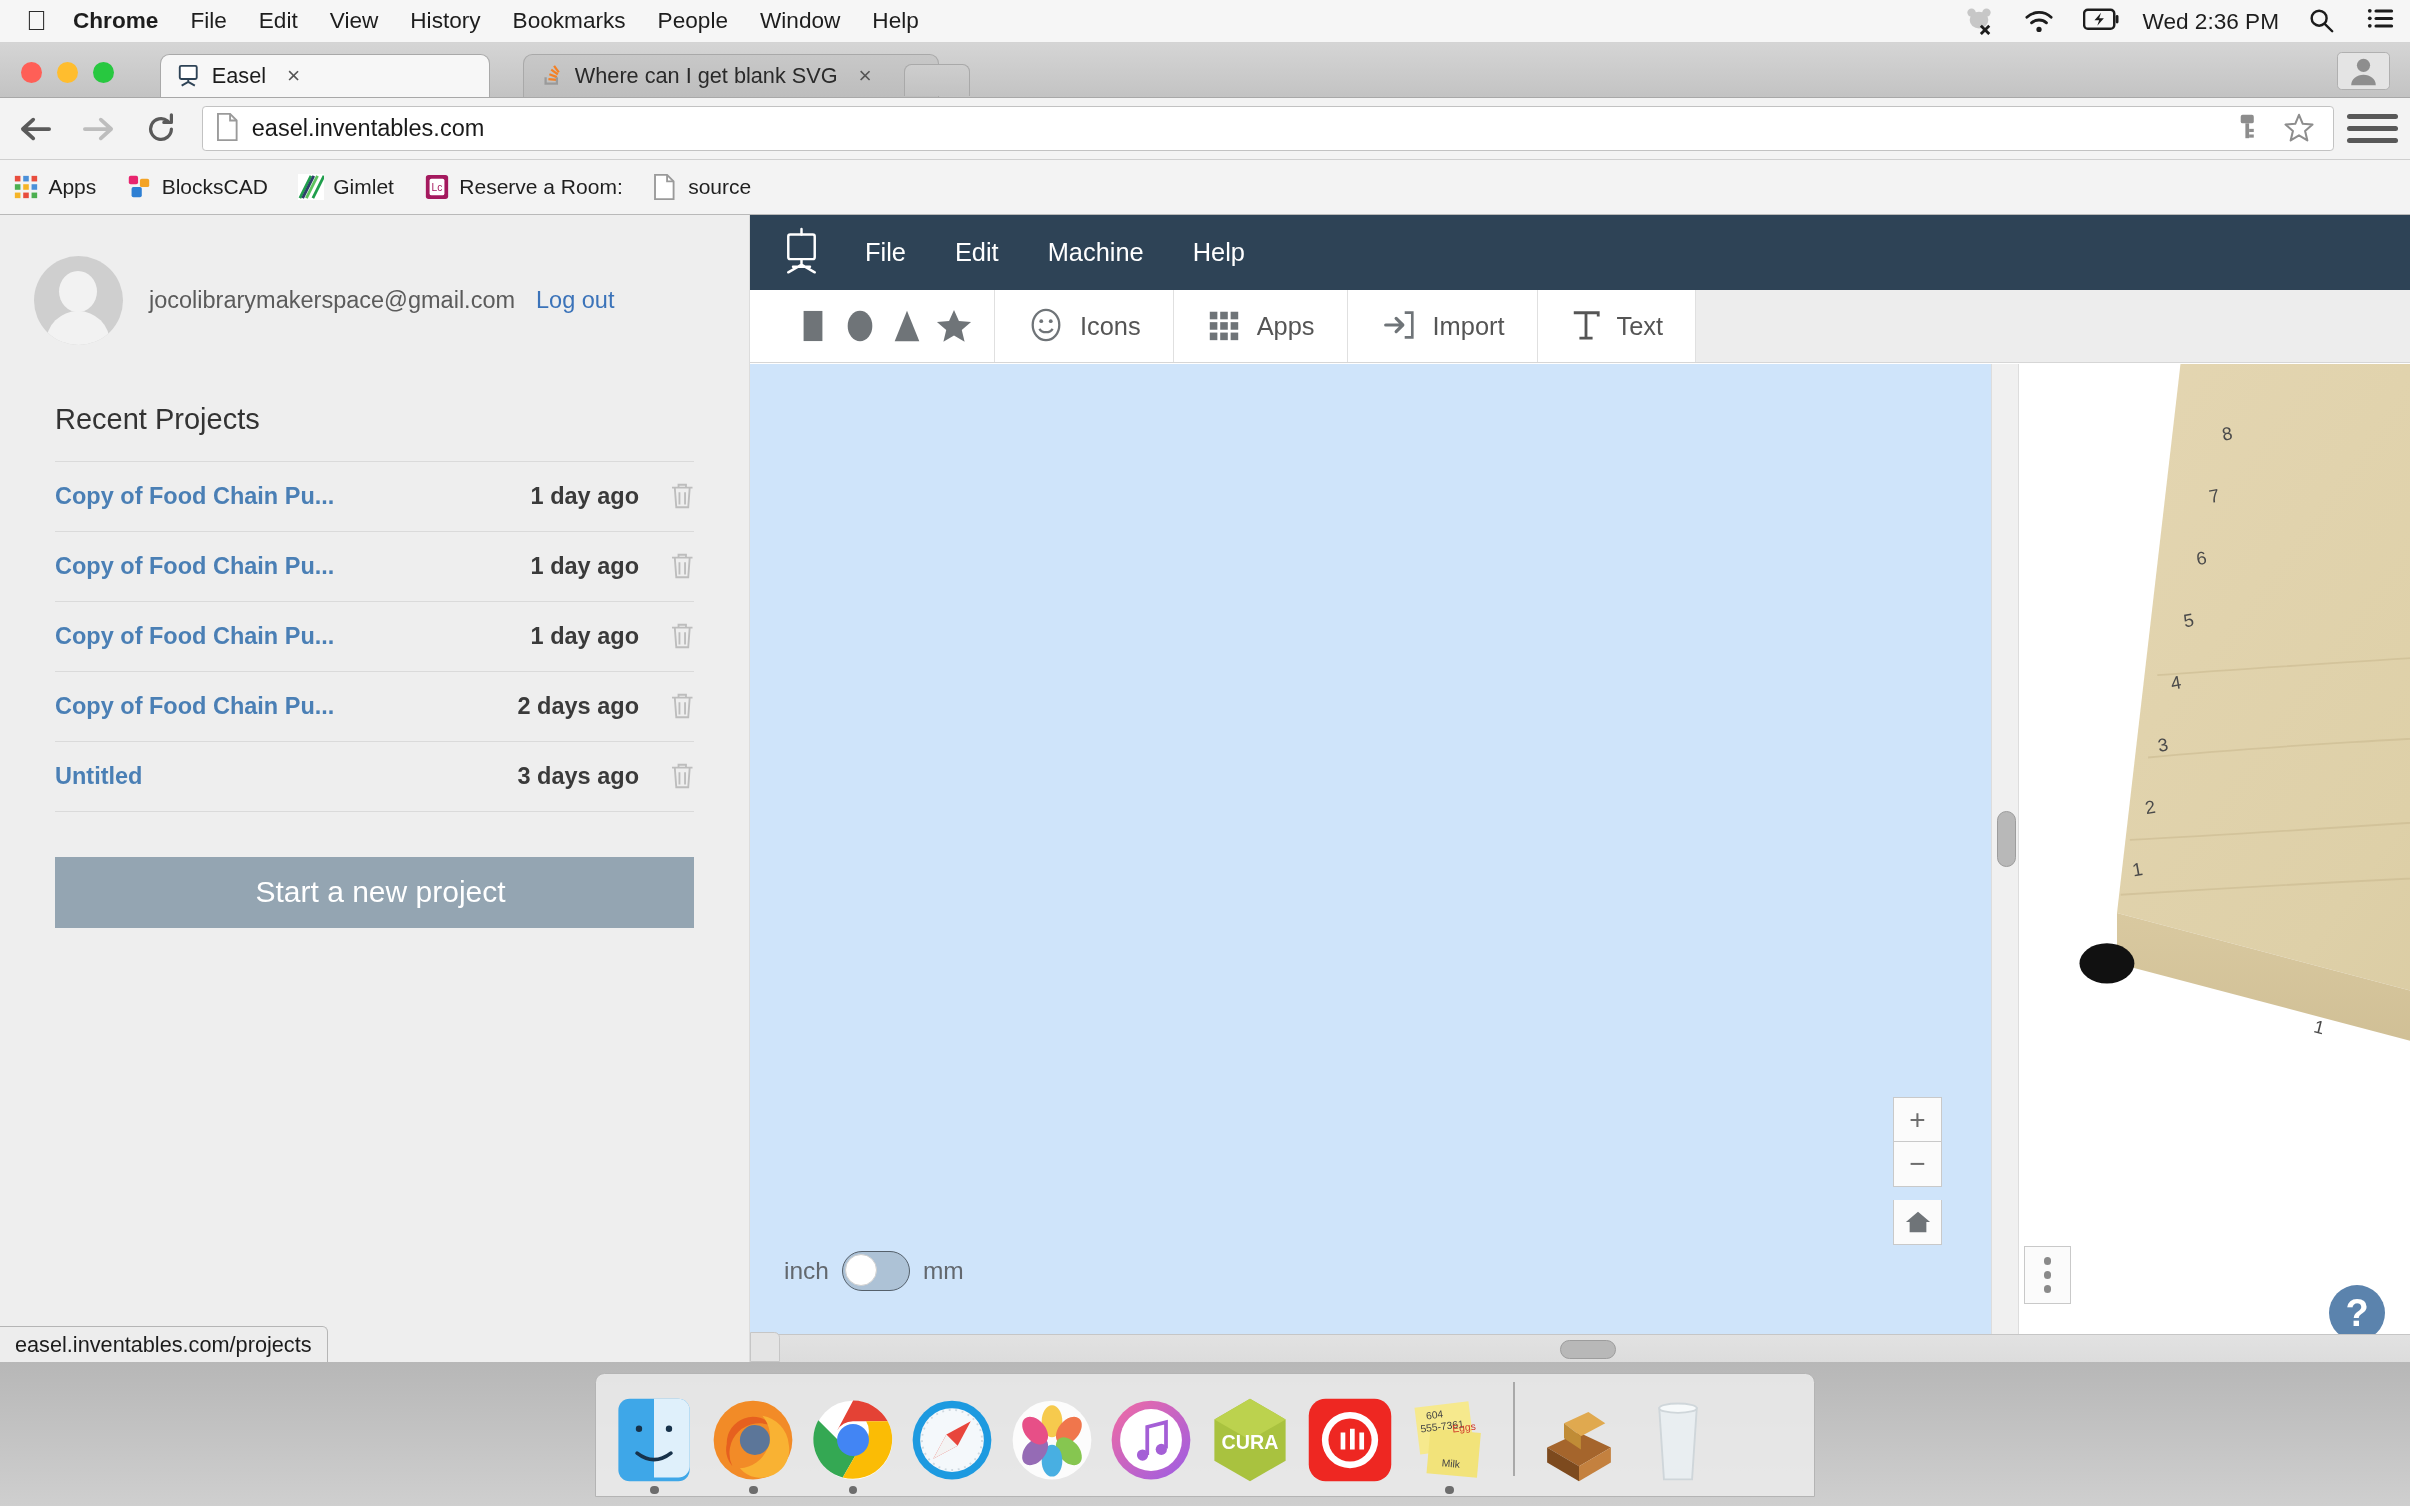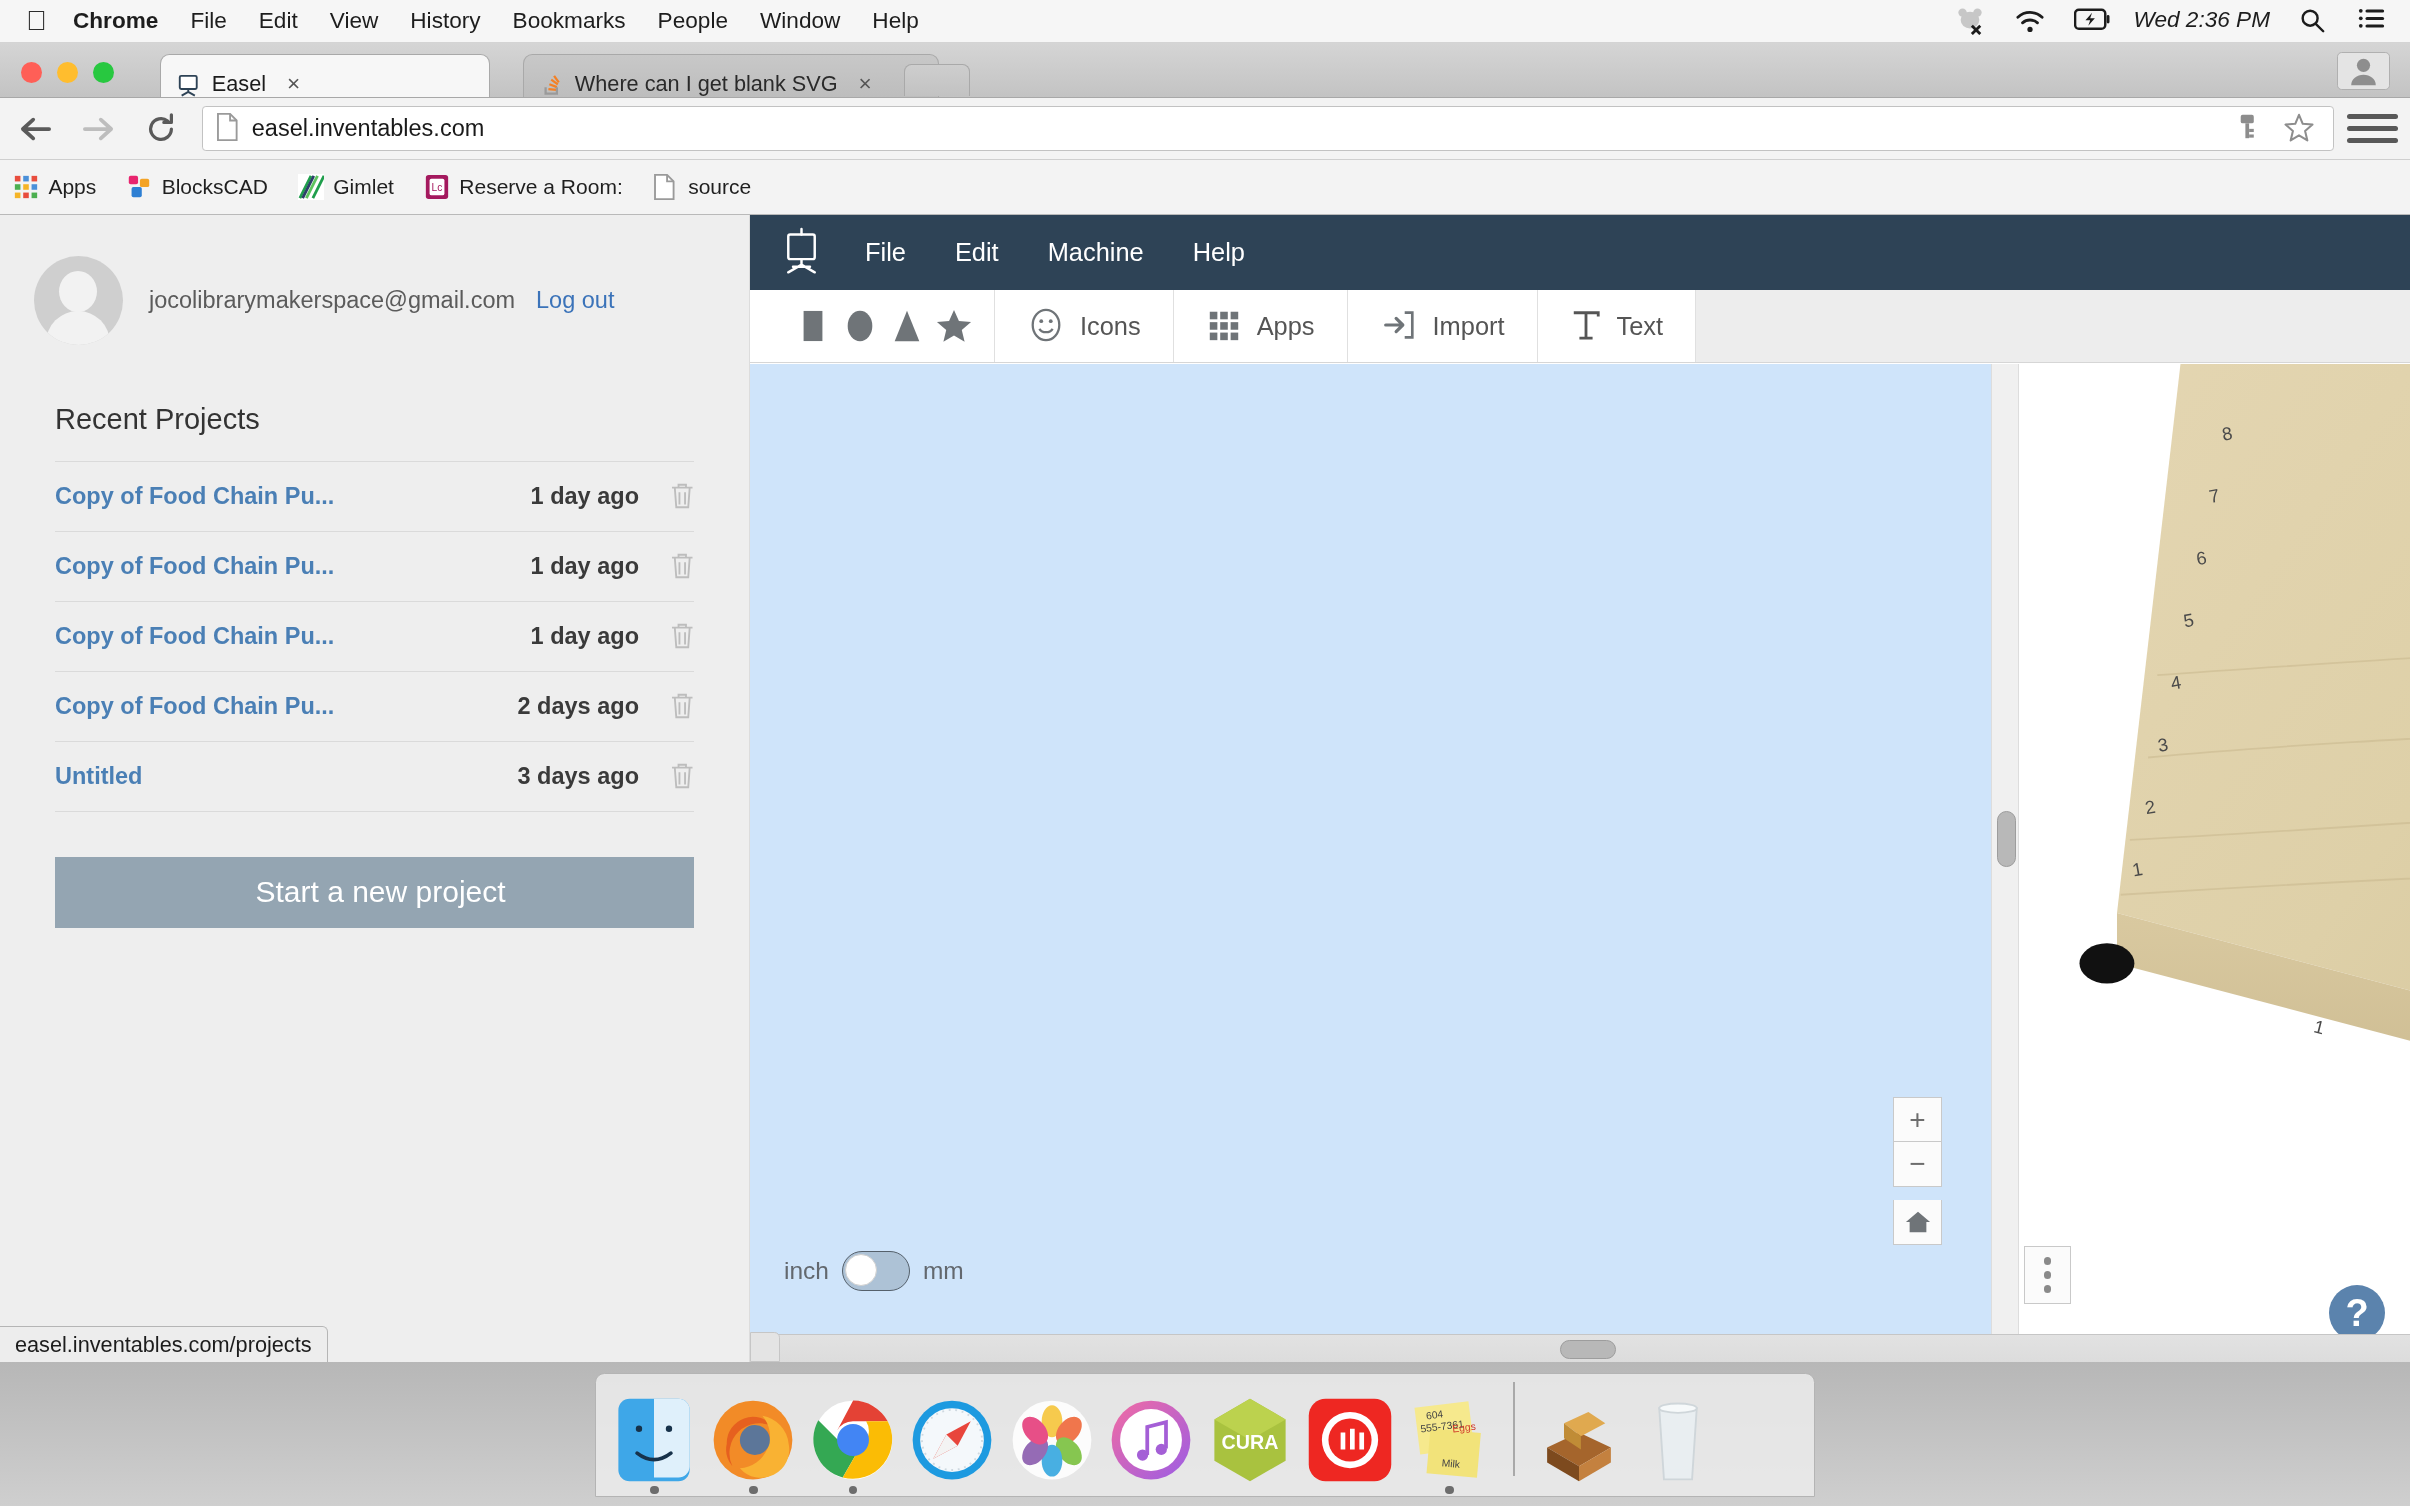--- a/index.html
+++ b/index.html
@@ -11,42 +11,42 @@
 
   
   #menubar{
     position:absolute; left:0; top:0; width:2411px; height:43px;
     background:#f6f6f6; display:flex; align-items:center;
     border-bottom:0.9px solid #d4d4d4;
   }
   #menubar .apple{ margin-left:26px; margin-right:26px; font-size:28px; line-height:28px; color:#2b2b2b; }
   #menubar .mi{ font-size:22.6px; color:#1d1d1d; margin-right:32px; white-space:nowrap; }
   #menubar .mi.bold{ font-weight:bold; }
-  #menubar .right{ margin-left:auto; display:flex; align-items:flex-start; padding-right:21px;font-style:italic; }
+  #menubar .right{ margin-left:auto; display:flex; align-items:flex-end; padding-right:12px; }
   #menubar .right > *{ margin-left:28px; }
   .clock{ font-size:22.6px; color:#1d1d1d; white-space:nowrap;}
   .mb-ico{ width:32px; height:28px; position:relative; display:inline-block; }
 
   
   #chromewin{
     position:absolute; left:0; top:43px; width:2411px; height:1318px;
     background:#ffffff;
   }
   
   #tabstrip{
     position:relative; height:55px; width:100%;
     background:linear-gradient(#d5d5d5,#c3c3c3);
     border-bottom:0.9px solid #a8a8a8;
   }
   .traffic{ position:absolute; top:19px; left:21px; display:flex; gap:15px; }
   .traffic i{ width:21px; height:21px; border-radius:50%; display:block; }
   .tab{
     position:absolute; top:11.3px; height:43px; border-top-left-radius:9.4px;
-    border-top-right-radius:9.4px; display:flex; align-items:flex-end;
-    padding:0 15px; font-size:21.7px; color:#1c1c1c; white-space:nowrap;
+    border-top-right-radius:9.4px; display:flex; align-items:flex-start;
+    padding:8px 15px; font-size:21.7px; color:#1c1c1c; white-space:nowrap;
   }
   .tab.active{ background:#f7f7f7; border:0.9px solid #a9a9a9; border-bottom:none; }
   .tab.inactive{ background:linear-gradient(#c8c8c8,#bdbdbd); border:0.9px solid #a9a9a9; border-bottom:none; color:#2a2a2a;}
   .tab .favicon{ width:24.5px; height:24.5px; margin-right:11.3px; flex:none; position:relative;}
   .tab .closex{ margin-left:21px; font-size:22.6px; color:#555; }
   .tabnew{ position:absolute; top:21px; left:904px; width:66px; height:32px;
            background:linear-gradient(#cecece,#c2c2c2); border-top-left-radius:7.5px;
            border-top-right-radius:7.5px; border:0.9px solid #a9a9a9; border-bottom:none;}
   .profilebtn{ position:absolute; right:21px; top:9.4px; width:53px; height:38px;
       border:0.9px solid #b0b0b0; border-radius:4.7px; background:#e4e4e4; }

